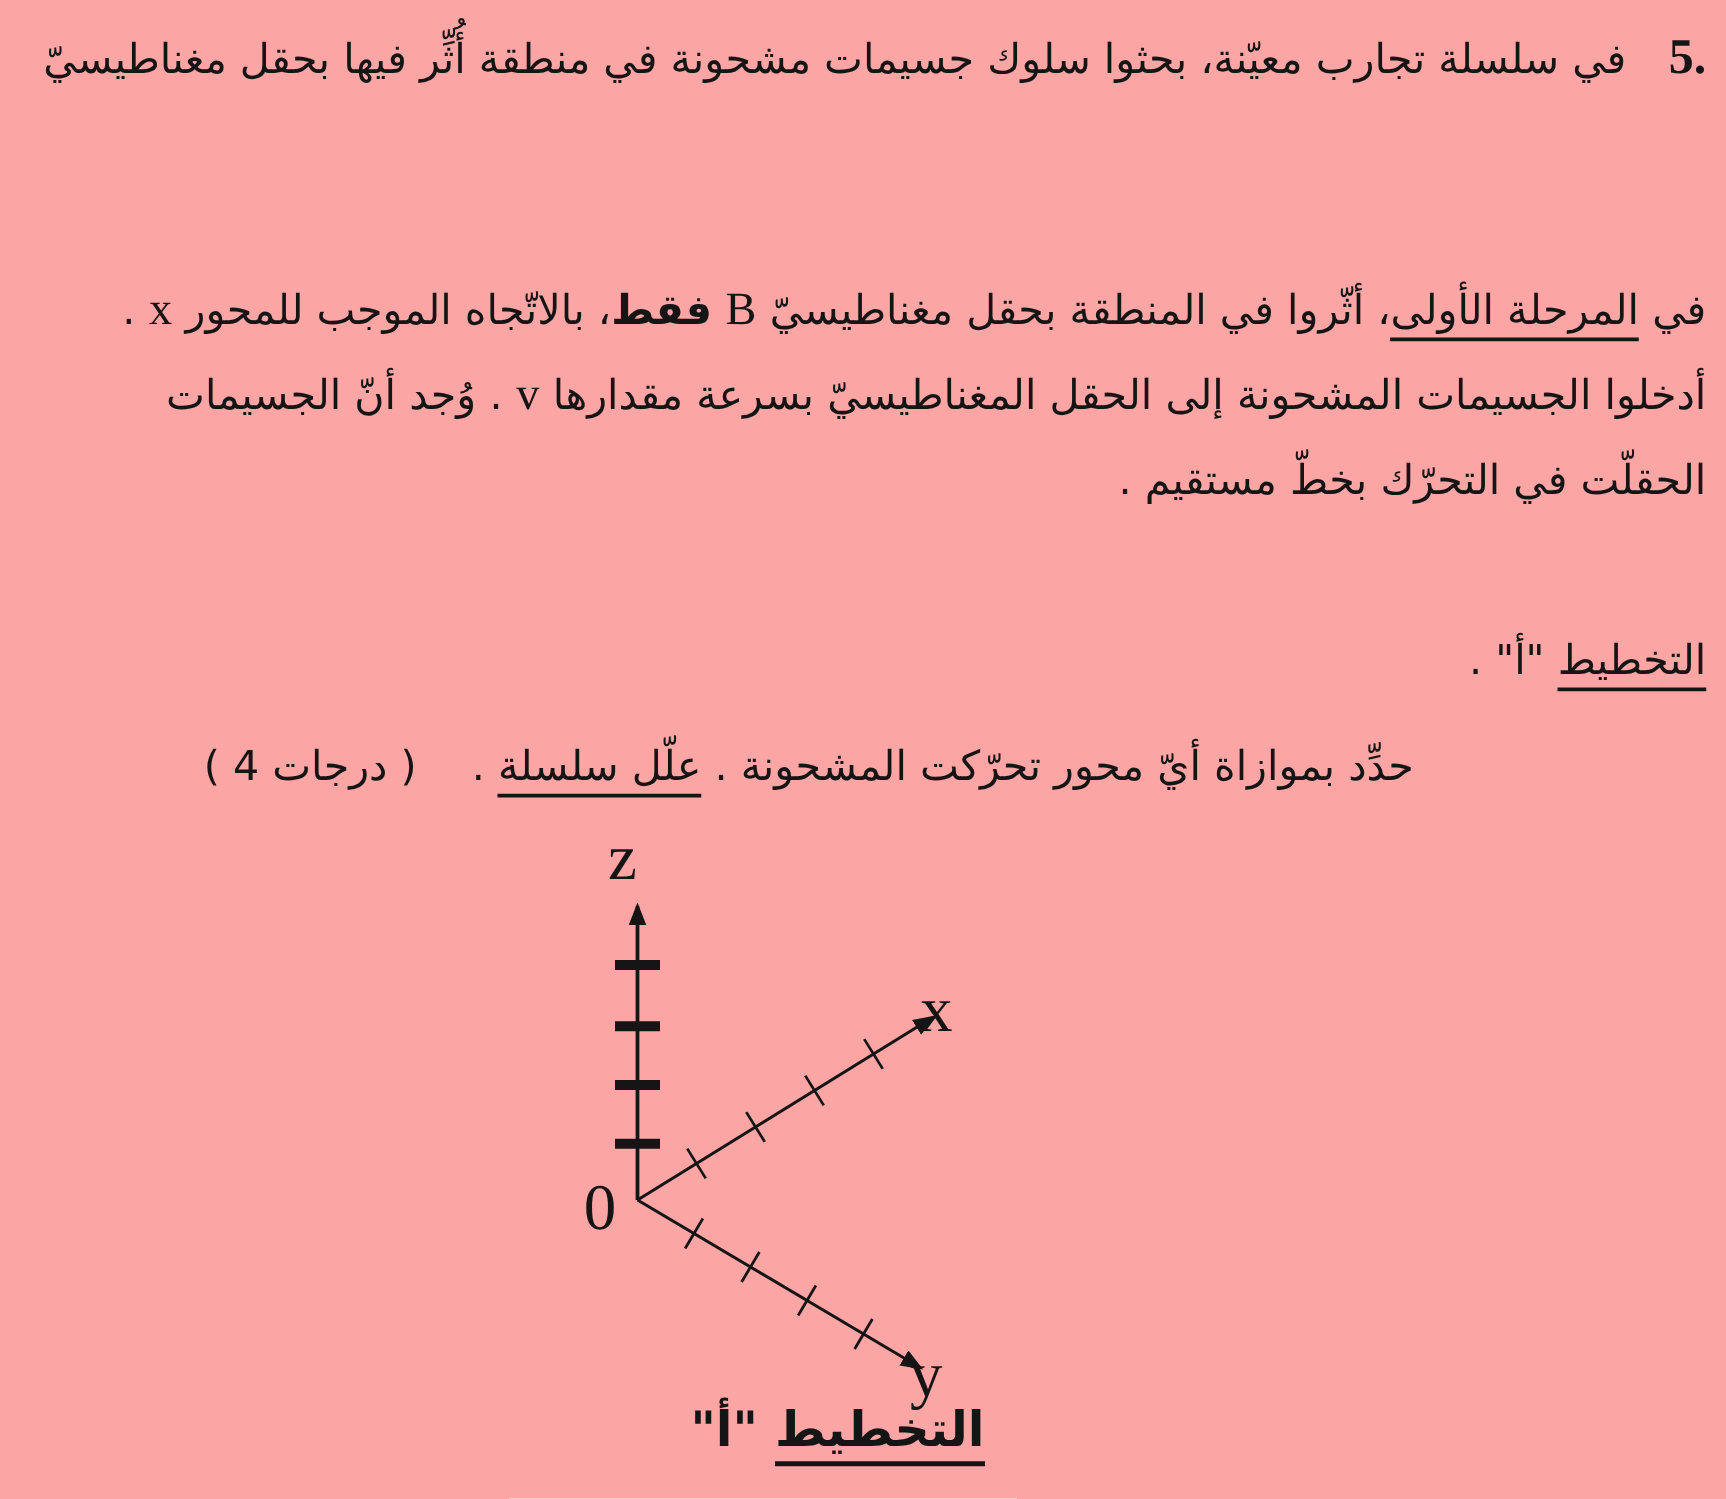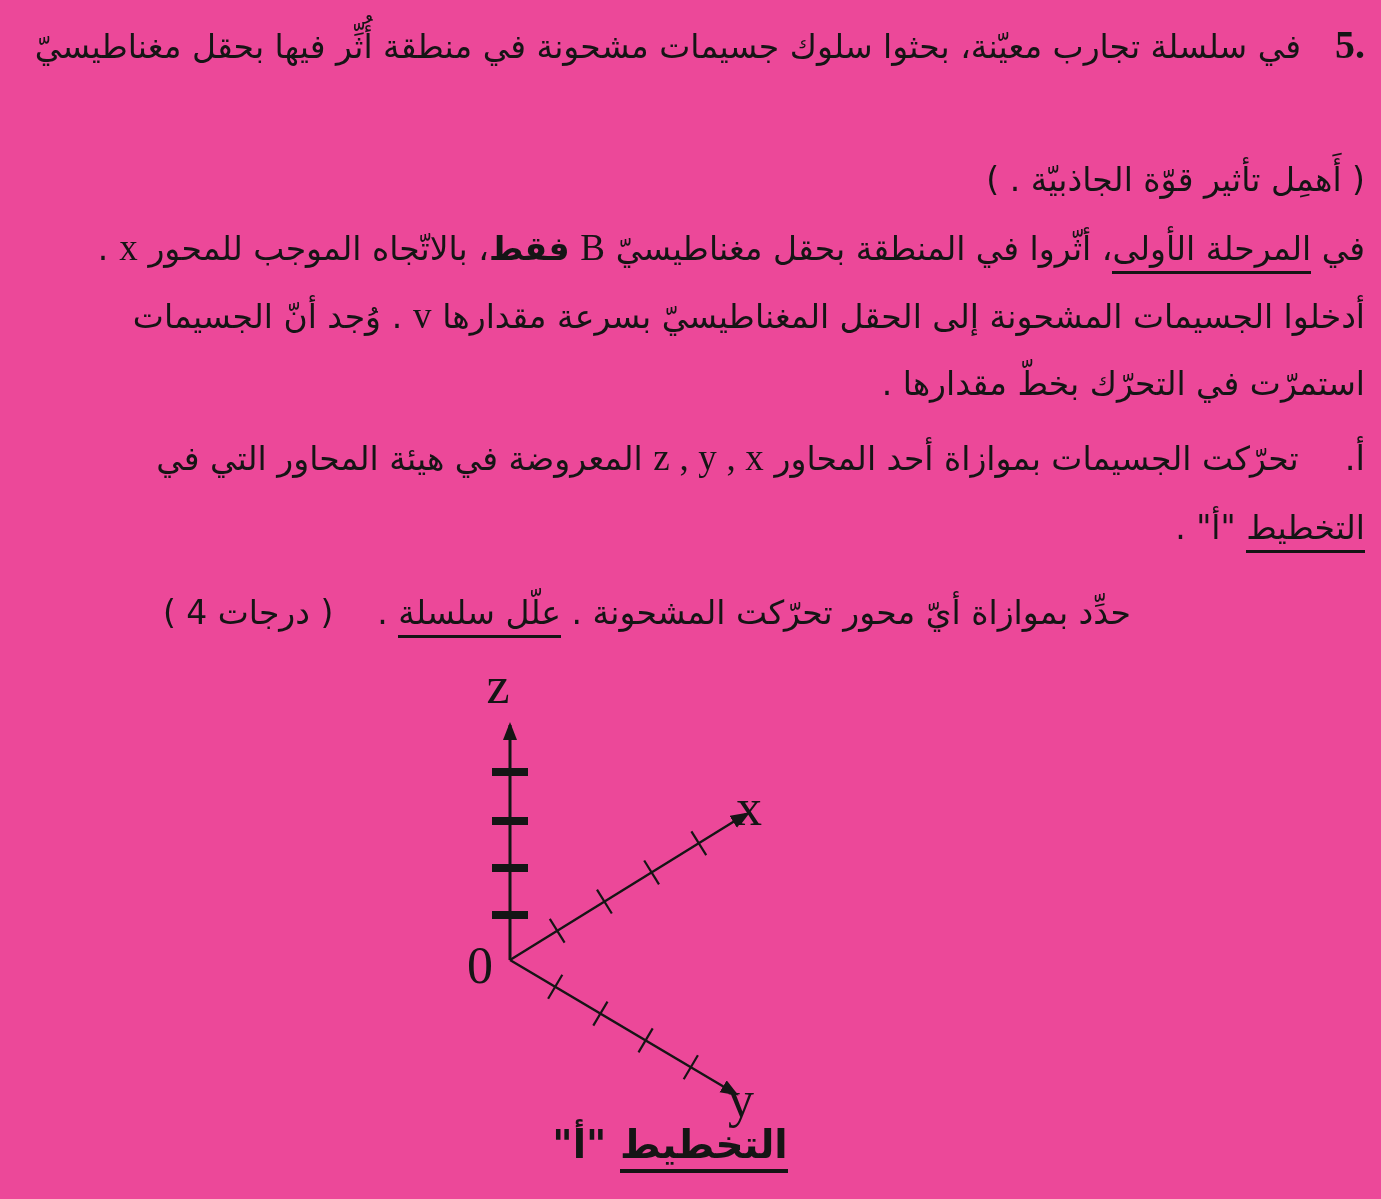--- a/index.html
+++ b/index.html
@@ -1,20 +1,20 @@
 <!DOCTYPE html>
 <html lang="ar" dir="rtl"><head>
 <meta charset="utf-8">
 <style>
   html,body{margin:0;padding:0;background:#ffffff;}
   .page{
     position:relative;
     width:1381px;
     height:1199px;
-    background:#ec4899;
+    background:#fca5a5;
     color:#151515;
     font-family:"DejaVu Sans","Liberation Sans",sans-serif;
     overflow:hidden;
   }
   .line{
     position:absolute;
     right:16px;
     direction:rtl;
     unicode-bidi:plaintext;
     white-space:nowrap;
@@ -50,26 +50,24 @@
     white-space:nowrap;
   }
   .caption .u{border-bottom:4px solid #151515;padding-bottom:2px;}
 </style>
 </head>
 <body>
 
 <div class="page">
 
   <div class="line" style="top:15px"><span class="qnum ltr">5.</span><span class="gap" style="width: 34px;"></span><span>في سلسلة تجارب معيّنة، بحثوا سلوك جسيمات مشحونة في منطقة أُثِّر فيها بحقل مغناطيسيّ</span></div>
-  <div class="line" style="top:150px"><span>( أَهمِل تأثير قوّة الجاذبيّة . )</span></div>
   <div class="line" style="top:286px"><span>أدخلوا الجسيمات المشحونة إلى الحقل المغناطيسيّ بسرعة مقدارها </span><span class="latin">v</span><span> .  وُجد أنّ الجسيمات</span></div>
   <div class="line" style="top:218px"><span>في </span><span class="u">المرحلة الأولى</span><span>، أثّروا في المنطقة بحقل مغناطيسيّ </span><span class="latin">B</span><span> </span><span class="b">فقط</span><span>، بالاتّجاه الموجب للمحور </span><span class="latin">x</span><span> .</span></div>
-  <div class="line" style="top:354px"><span>استمرّت في التحرّك بخطّ مقدارها .</span></div>
+  <div class="line" style="top:354px"><span>الحقلّت في التحرّك بخطّ مستقيم .</span></div>
 
-  <div class="line" style="top:428px"><span class="amark">أ.</span><span class="gap" style="width: 46px;"></span><span>تحرّكت الجسيمات بموازاة أحد المحاور </span><span class="latin ltr">z , y , x</span><span> المعروضة في هيئة المحاور التي في</span></div>
   <div class="line" style="top:498px"><span class="u">التخطيط</span><span> "أ" .</span></div>
   <div class="line indent-marks" style="top:583px"><span>حدِّد بموازاة أيّ محور تحرّكت المشحونة .  </span><span class="u">علّل سلسلة</span><span> .</span><span class="gap" style="width: 44px;"></span><span class="ltr">( 4 درجات )</span></div>
 
   <svg class="diagram" viewBox="0 0 580 480">
     <defs>
       <marker id="arr" markerWidth="20" markerHeight="16" refX="15" refY="7" orient="auto" markerUnits="userSpaceOnUse">
         <path d="M0,0 L18,7 L0,14 Z" fill="#151515"></path>
       </marker>
     </defs>
 

